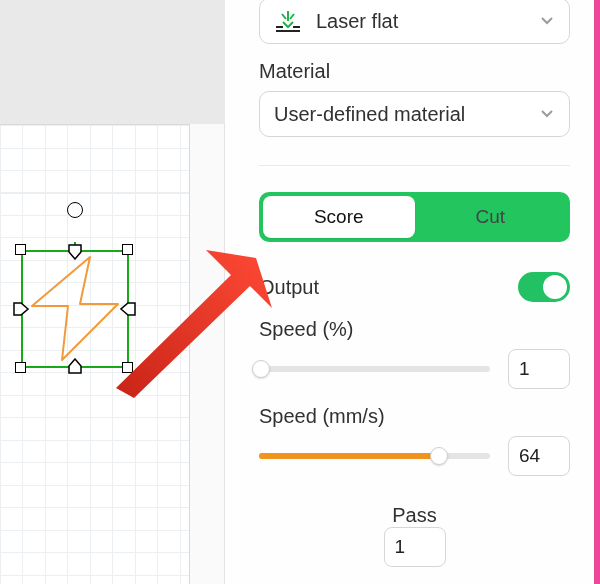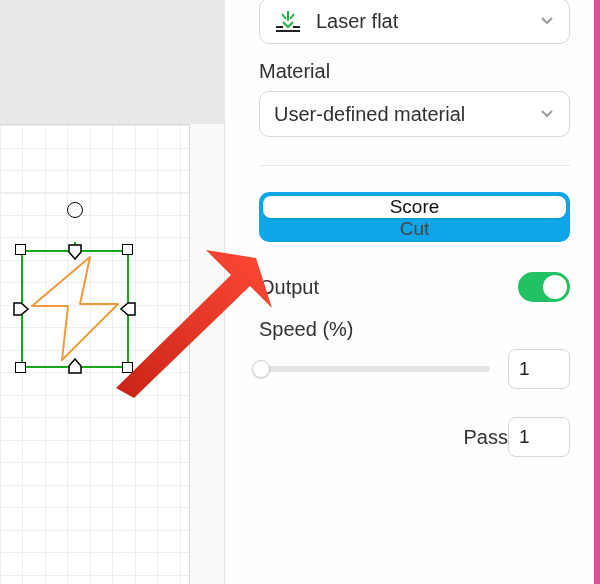--- a/index.html
+++ b/index.html
@@ -86,25 +86,24 @@
   }
 
   hr.div{
     border:none; border-top:1px solid #e9e9e9; margin:28px 0 0 0;
   }
 
   
   .seg{
     margin-top:26px;
     display:flex;
-    background:#0ea5e9;
+    background:#22c55e;
     border-radius:10px;
     padding:4px;
     height:50px;
-    flex-direction:column;
   }
   .seg > div{
     flex:1; display:flex; align-items:center; justify-content:center;
     font-size:19px; color:#444; border-radius:8px;
     cursor:pointer;
   }
   .seg > div.active{
     background:#fff; color:#111; box-shadow:0 1px 2px rgba(0,0,0,.08);
   }
 
@@ -264,22 +263,34 @@
       <div class="slider">
         <div class="fill" id="power-fill" style="width: 1%; background: rgb(228, 228, 228);"></div>
         <div class="thumb" id="power-thumb" style="left: 1%;"></div>
       </div>
       <div class="valbox">
         <input value="1" style="">
       </div>
     </div>
   </div>
 
-
-  <div class="row" style="display:flex; align-items:center; justify-content:flex-end; margin-top:28px;">
+  <div class="row">
+    <div class="label">Speed (mm/s)</div>
+    <div class="slider-row">
+      <div class="slider">
+        <div class="fill" id="speed-fill" style="width: 78%;"></div>
+        <div class="thumb" id="speed-thumb" style="left: 78%;"></div>
+      </div>
+      <div class="valbox">
+        <input value="64" style="">
+      </div>
+    </div>
+  </div>
+
+  <div class="row" style="display:flex; align-items:center; justify-content:center; margin-top:28px;flex-direction:column;">
     <div class="label" style="margin:0;">Pass</div>
     <div class="valbox">
       <input value="1" style="">
     </div>
   </div>
 </div>
 
 <div class="pointer">
   <svg viewBox="0 0 180 172">
     <defs>

